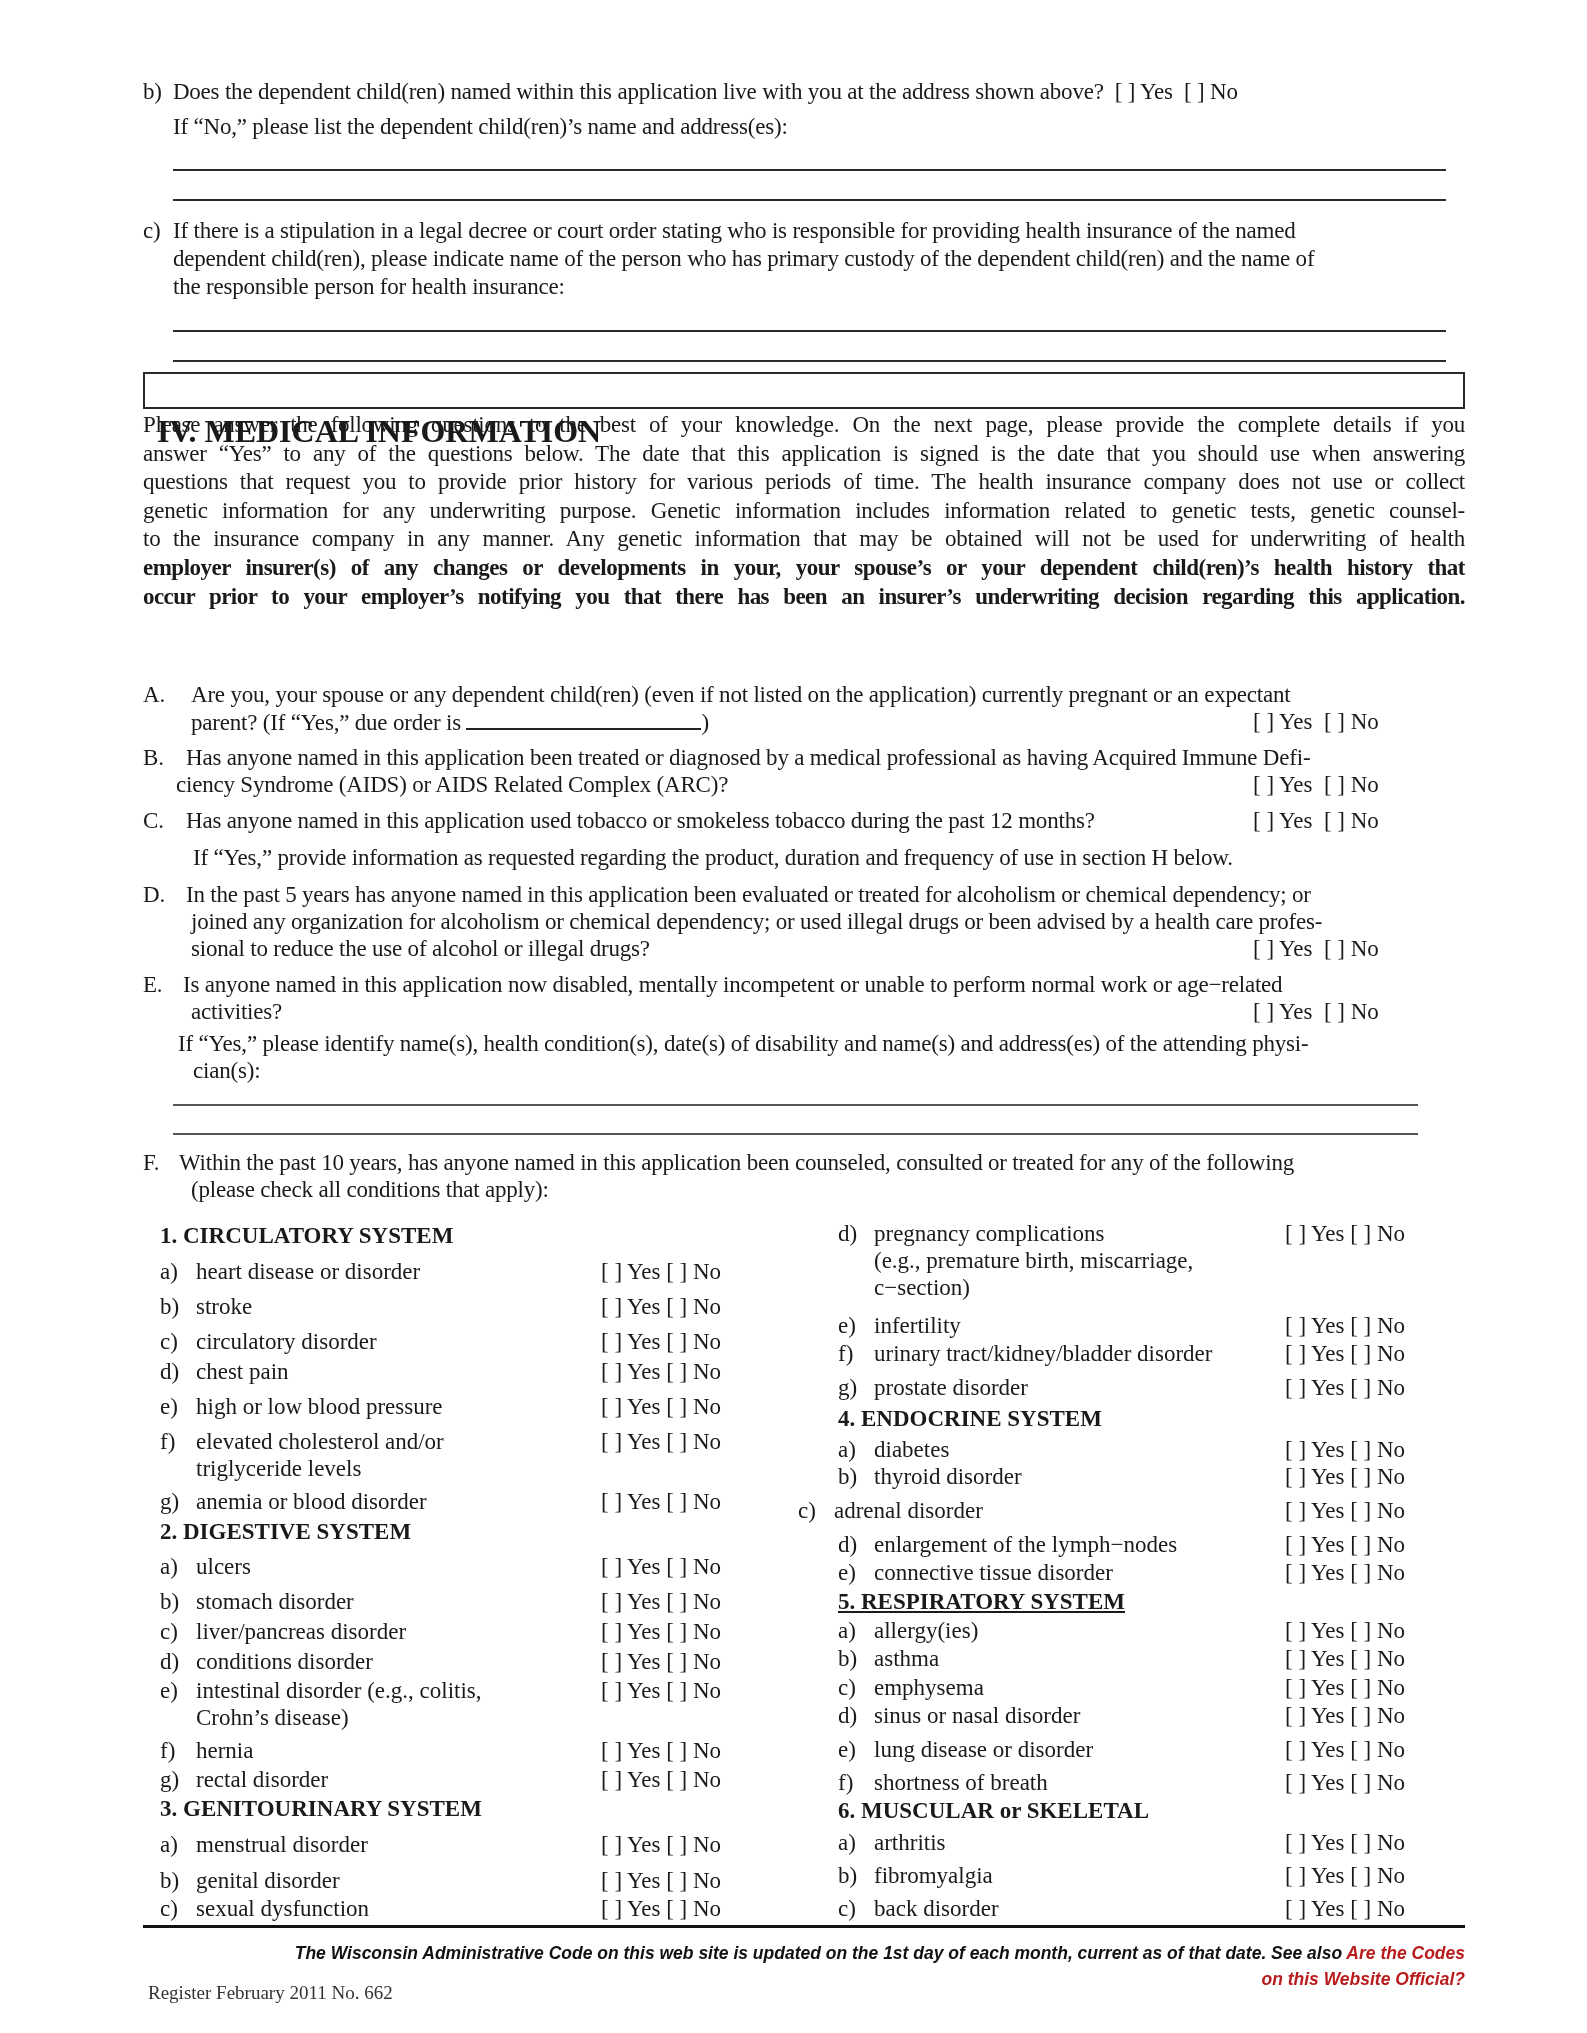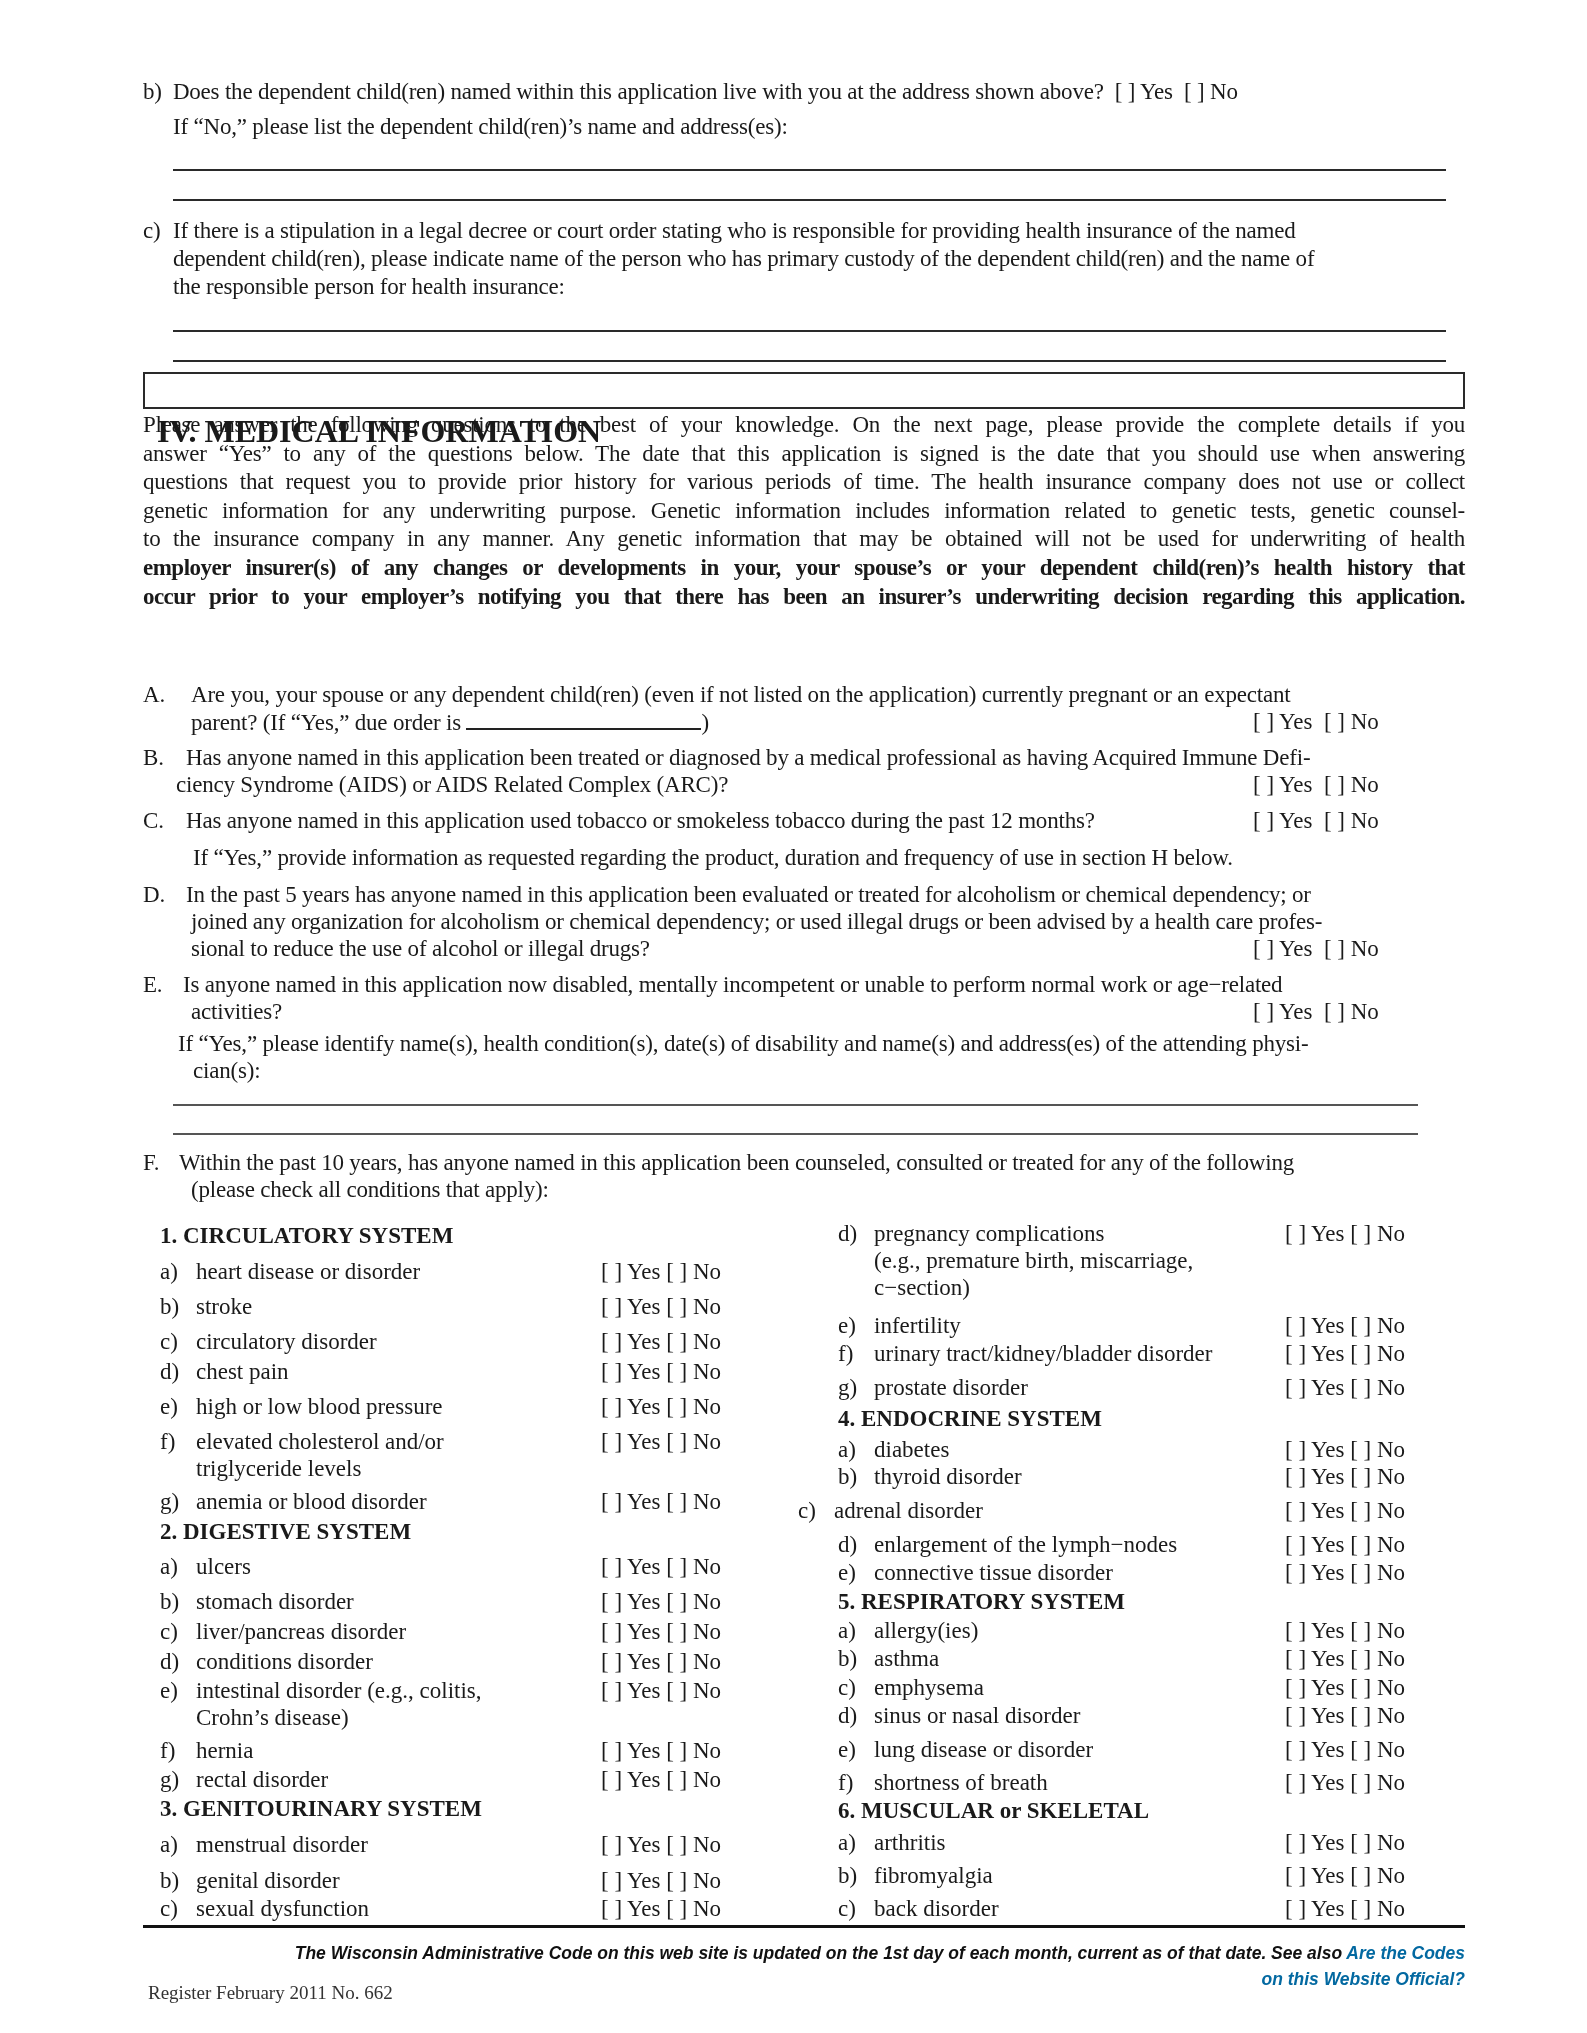--- a/index.html
+++ b/index.html
@@ -21,21 +21,21 @@
   .yn { position: absolute; white-space: nowrap; font-size: 23px; line-height: 27px; }
   .yn span { cursor: pointer; }
   .sec-h { position: absolute; font-weight: bold; font-size: 23px; line-height: 27px; white-space: nowrap; }
   .item { position: absolute; font-size: 23px; line-height: 27px; white-space: nowrap; }
   .item .l { display: inline-block; width: 36px; }
   .footer-note {
     position: absolute; right: 122px; top: 1940px; width: 1300px; text-align: right;
     font-family: "Liberation Sans", "DejaVu Sans", sans-serif; font-style: italic; font-weight: bold;
     font-size: 17.5px; line-height: 26px; color: #111;
   }
-  .footer-note a { color: #0369a1; text-decoration: none; margin-top: 32px; }
+  .footer-note a { color: #b91c1c; text-decoration: none; margin-top: 32px; }
   .register { position: absolute; left: 148px; top: 1982px; font-size: 19px; color: #333; }
   .blank-inline { display: inline-block; width: 235px; border-bottom: 2px solid #222; height: 20px; vertical-align: baseline; }
 </style>
 </head>
 <body>
 
 <div class="abs t" style="left:143px; top:78px;">
   <span>b)</span>&nbsp;
   <span>Does the dependent child(ren) named within this application live with you at the address shown above?</span>&nbsp;
   <span>[ ] Yes</span>&nbsp;
@@ -169,21 +169,21 @@
     <div class="item" style="left: 838px; top: 1436px;"><span class="l">a)</span><span>diabetes</span></div>
     <div class="yn" style="left: 1285px; top: 1436px;">[ ] Yes [ ] No</div>
     <div class="item" style="left: 838px; top: 1463px;"><span class="l">b)</span><span>thyroid disorder</span></div>
     <div class="yn" style="left: 1285px; top: 1463px;">[ ] Yes [ ] No</div>
     <div class="item" style="left: 798px; top: 1497px;"><span class="l">c)</span><span>adrenal disorder</span></div>
     <div class="yn" style="left: 1285px; top: 1497px;">[ ] Yes [ ] No</div>
     <div class="item" style="left: 838px; top: 1531px;"><span class="l">d)</span><span>enlargement of the lymph−nodes</span></div>
     <div class="yn" style="left: 1285px; top: 1531px;">[ ] Yes [ ] No</div>
     <div class="item" style="left: 838px; top: 1559px;"><span class="l">e)</span><span>connective tissue disorder</span></div>
     <div class="yn" style="left: 1285px; top: 1559px;">[ ] Yes [ ] No</div>
-    <div class="sec-h" style="left: 838px; top: 1588px;">5.  RESPIRATORY SYSTEM</div>
+    <div class="sec-h" style="left: 838px; top: 1588px; text-decoration: underline;">5.  RESPIRATORY SYSTEM</div>
     <div class="item" style="left: 838px; top: 1617px;"><span class="l">a)</span><span>allergy(ies)</span></div>
     <div class="yn" style="left: 1285px; top: 1617px;">[ ] Yes [ ] No</div>
     <div class="item" style="left: 838px; top: 1645px;"><span class="l">b)</span><span>asthma</span></div>
     <div class="yn" style="left: 1285px; top: 1645px;">[ ] Yes [ ] No</div>
     <div class="item" style="left: 838px; top: 1674px;"><span class="l">c)</span><span>emphysema</span></div>
     <div class="yn" style="left: 1285px; top: 1674px;">[ ] Yes [ ] No</div>
     <div class="item" style="left: 838px; top: 1702px;"><span class="l">d)</span><span>sinus or nasal disorder</span></div>
     <div class="yn" style="left: 1285px; top: 1702px;">[ ] Yes [ ] No</div>
     <div class="item" style="left: 838px; top: 1736px;"><span class="l">e)</span><span>lung disease or disorder</span></div>
     <div class="yn" style="left: 1285px; top: 1736px;">[ ] Yes [ ] No</div>

